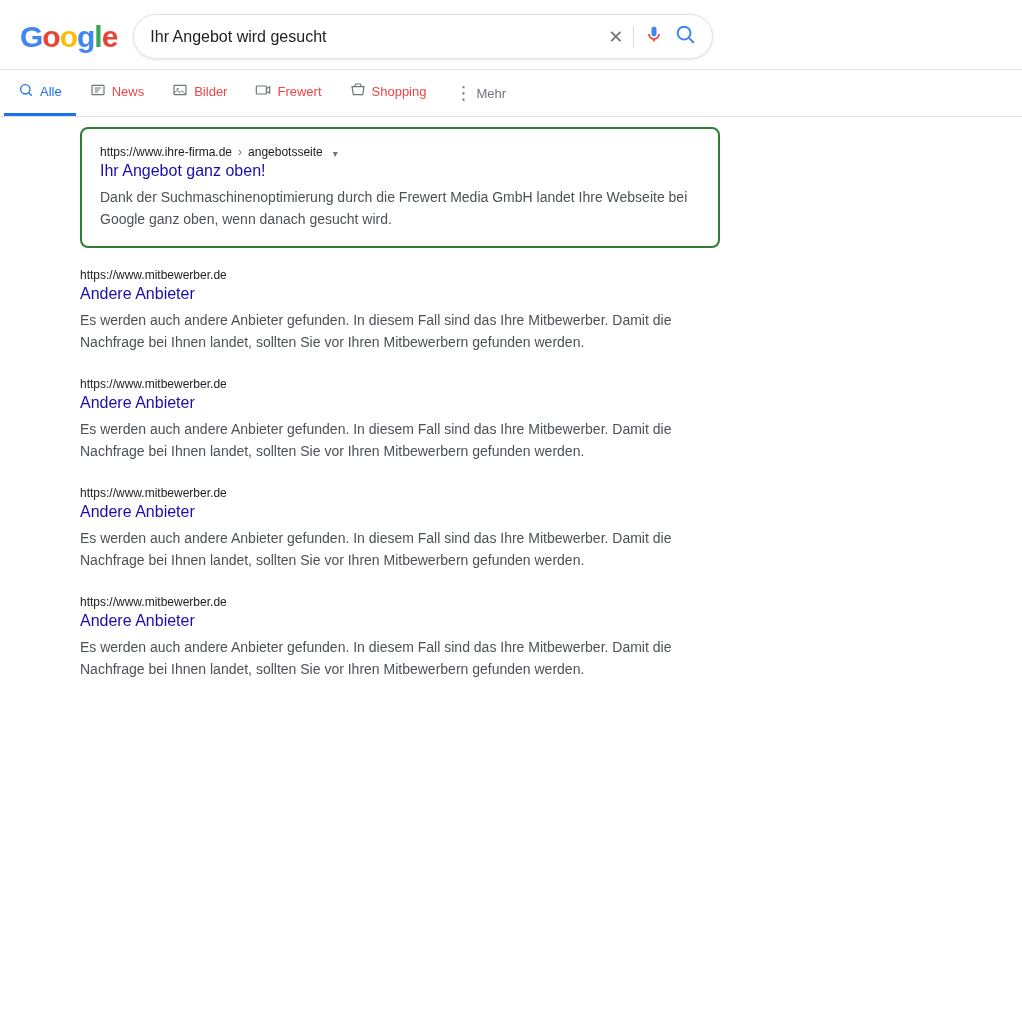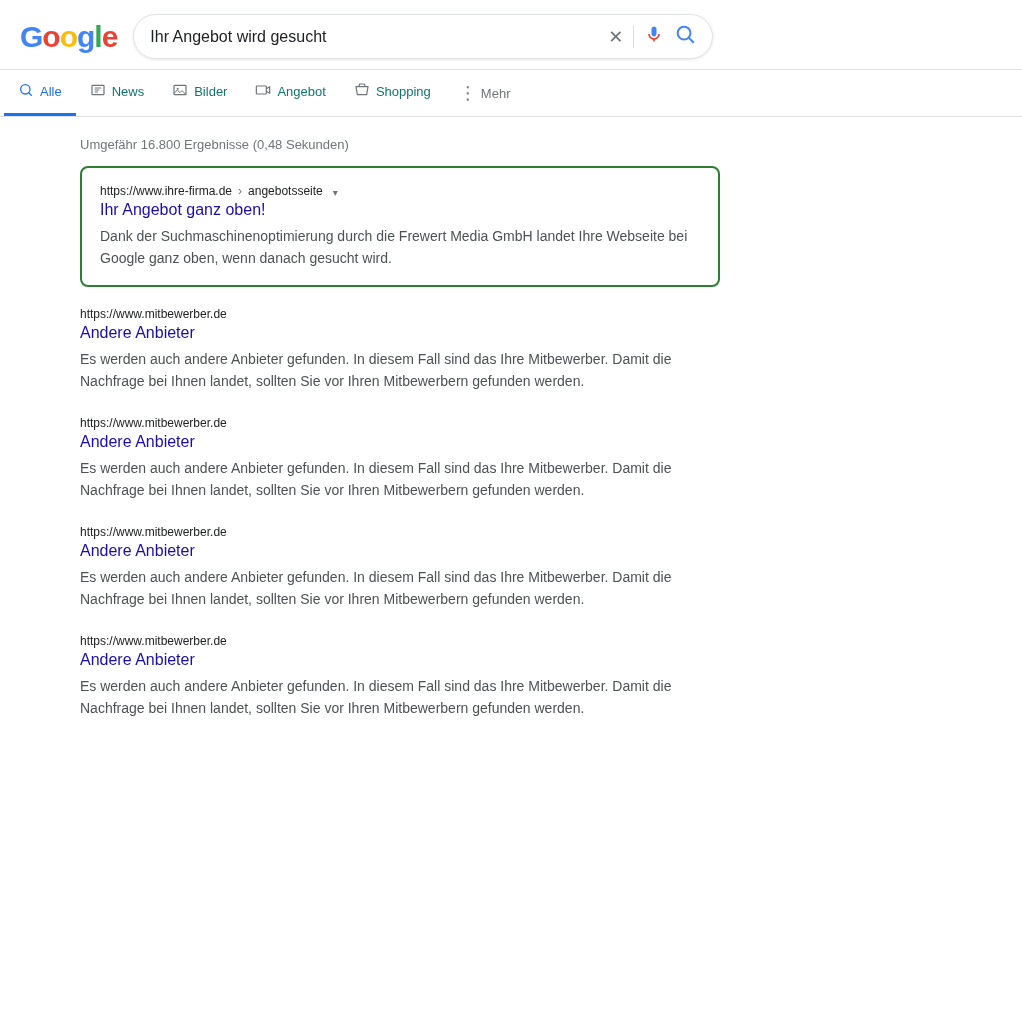--- a/index.html
+++ b/index.html
@@ -83,21 +83,21 @@
       padding: 0 4px;
       gap: 0;
       border-bottom: 1px solid #e0e0e0;
     }
     .nav-tab {
       display: flex;
       align-items: center;
       gap: 6px;
       padding: 12px 14px;
       font-size: 13px;
-      color: #0f766e;
+      color: #ef4444;
       cursor: pointer;
       border-bottom: 3px solid transparent;
       white-space: nowrap;
     }
     .nav-tab.active {
       color: #1a73e8;
       border-bottom: 3px solid #1a73e8;
     }
     .nav-tab .tab-icon {
       font-size: 15px;
@@ -229,39 +229,38 @@
     </span>
     <span>Bilder</span>
   </div>
   <div class="nav-tab">
     <span class="tab-icon">
       <svg width="16" height="16" viewBox="0 0 24 24" fill="none">
         <rect x="2" y="6" width="15" height="12" rx="1" stroke="#70757a" stroke-width="1.8" fill="none"></rect>
         <polyline points="17,10 22,7 22,17 17,14" stroke="#70757a" stroke-width="1.8" fill="none" stroke-linejoin="round"></polyline>
       </svg>
     </span>
-    <span>Angebot</span>
+    <span>Frewert</span>
   </div>
   <div class="nav-tab">
     <span class="tab-icon">
       <svg width="16" height="16" viewBox="0 0 24 24" fill="none">
         <path d="M7 7l1.5-4h7L17 7" stroke="#70757a" stroke-width="1.8" fill="none"></path>
         <path d="M3 7h18l-2 12H5L3 7z" stroke="#70757a" stroke-width="1.8" fill="none"></path>
       </svg>
     </span>
     <span>Shopping</span>
   </div>
   <div class="nav-tab-more">
     <span style="font-size:18px; color:#70757a;">⋮</span>
     <span>Mehr</span>
   </div>
 </div>
 
 <div class="results-area">
-  <div class="results-count">Umgefähr 16.800 Ergebnisse (0,48 Sekunden)</div>
 
   <div class="featured-result">
     <div class="result-url">
       <span>https://www.ihre-firma.de</span>
       <span style="color:#70757a;">›</span>
       <span>angebotsseite</span>
       <span class="breadcrumb-arrow">▾</span>
     </div>
     <div class="result-title">Ihr Angebot ganz oben!</div>
     <div class="result-snippet">Dank der Suchmaschinenoptimierung durch die Frewert Media GmbH landet Ihre Webseite bei Google ganz oben, wenn danach gesucht wird.</div>

